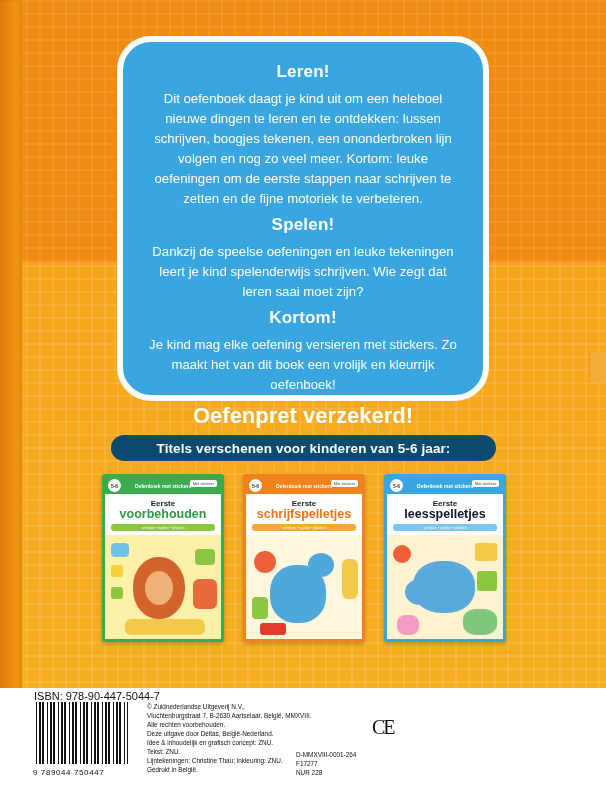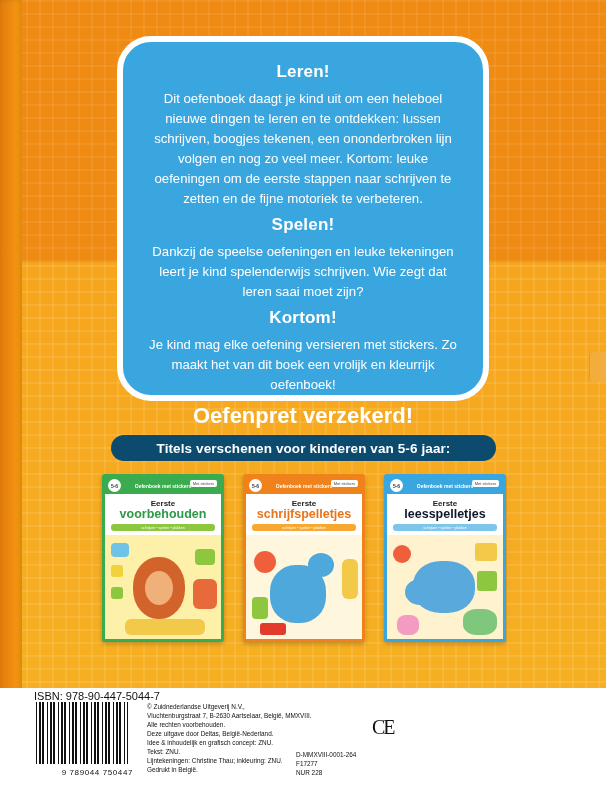--- a/index.html
+++ b/index.html
@@ -143,21 +143,21 @@
     position:absolute;left:0;right:0;bottom:0;height:112px;
     background:#ffffff;
   }
   .barcode{
     position:absolute;left:36px;top:14px;width:92px;height:62px;
     background:
       repeating-linear-gradient(90deg,#111 0 1px,#fff 1px 3px,#111 3px 5px,#fff 5px 6px,#111 6px 8px,#fff 8px 11px);
   }
   .barcode-num{
     position:absolute;left:33px;top:80px;width:100px;
-    font-size:8px;letter-spacing:.6px;color:#111;text-align:right;
+    font-size:8px;letter-spacing:.6px;color:#111;text-align:left;
   }
   .isbn{
     position:absolute;left:34px;top:2px;font-size:11px;color:#111;
   }
   .imprint{
     position:absolute;left:147px;top:14px;width:180px;
     font-size:6.4px;line-height:9px;color:#111;
   }
   .codes{
     position:absolute;left:296px;top:62px;font-size:6.4px;line-height:9px;color:#111;

